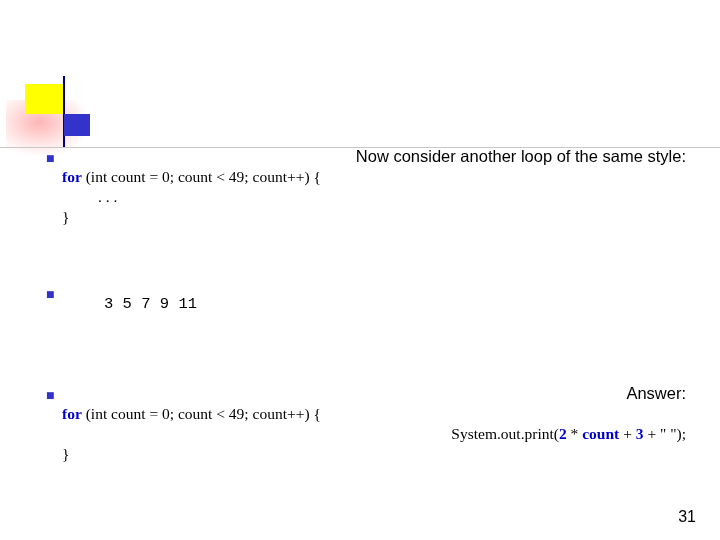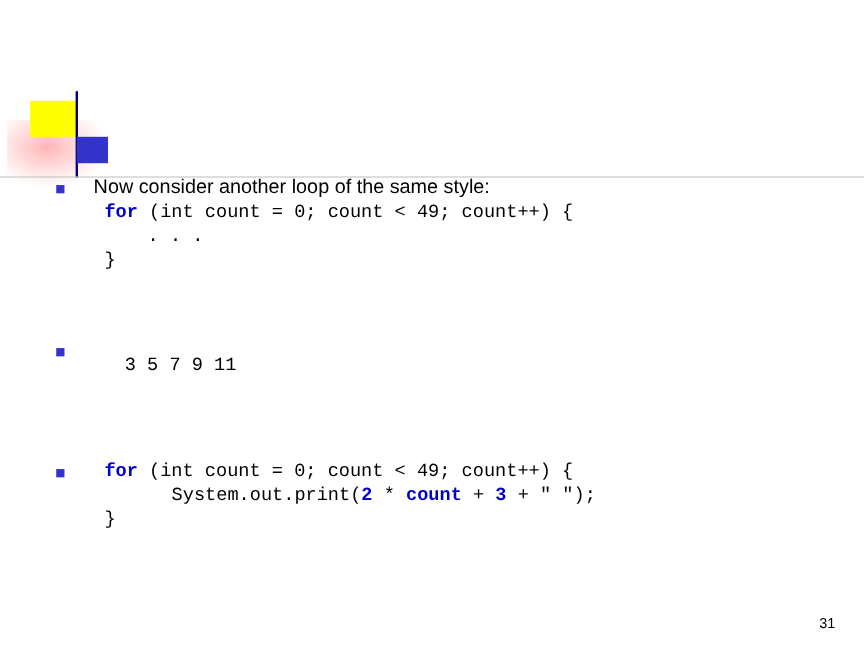--- a/index.html
+++ b/index.html
@@ -89,49 +89,50 @@
     font-family: "DejaVu Sans", sans-serif;
     font-size: 9px;
     line-height: 1;
   }
 
   .bullet-text {
     margin-left: 32px;
     font-size: 16.5px;
     color: #000000;
     line-height: 1.28;
+    text-align: right;
   }
 
   .code {
-    margin-left: 41px;
-    font-family: Liberation Mono, monospace;
+    margin-left: 16px;
+    font-family: Liberation Serif, serif;
     font-size: 15.5px;
     color: #000000;
     line-height: 1.30;
     white-space: pre;
   }
   .code-indent-1 { padding-left: 36px; }
-  .code-indent-2 { padding-left: 56px; }
+  .code-indent-2 { padding-left: 56px; text-align: right; }
 
   .kw-blue { color: #0000cc; font-weight: bold; }
   .lit-blue { color: #0000cc; font-weight: bold; }
 
   .output-line {
     margin-left: 58px;
     font-family: "Liberation Mono", "DejaVu Sans Mono", monospace;
     font-size: 15.5px;
     color: #000000;
     white-space: pre;
   }
 
   .slide-number {
     position: absolute;
     right: 24px;
     bottom: 14px;
-    font-size: 12px;
+    font-size: 16px;
     color: #000000;
   }
 
   
   #b1 { top: 146px; }
   #b2 { top: 282px; }
   #b3 { top: 383px; }
   #b1 .bullet-marker { top: 8px; }
   #b2 .bullet-marker { top: 8px; }
   #b3 .bullet-marker { top: 8px; }
@@ -157,19 +158,20 @@
     <div class="code">}</div>
   </div>
 
   <div class="bullet-block" id="b2">
     <div class="bullet-marker">■</div>
     <div class="output-line" style="margin-top:13px;">3 5 7 9 11</div>
   </div>
 
   <div class="bullet-block" id="b3">
     <div class="bullet-marker">■</div>
+    <div class="bullet-text">Answer:</div>
     <div class="code"><span class="kw-blue">for</span> (int count = 0; count &lt; 49; count++) {</div>
     <div class="code code-indent-2">System.out.print(<span class="lit-blue">2</span> * <span class="lit-blue">count</span> + <span class="lit-blue">3</span> + " ");</div>
     <div class="code">}</div>
   </div>
 
   <div class="slide-number">31</div>
 </div>
 
 </body></html>

